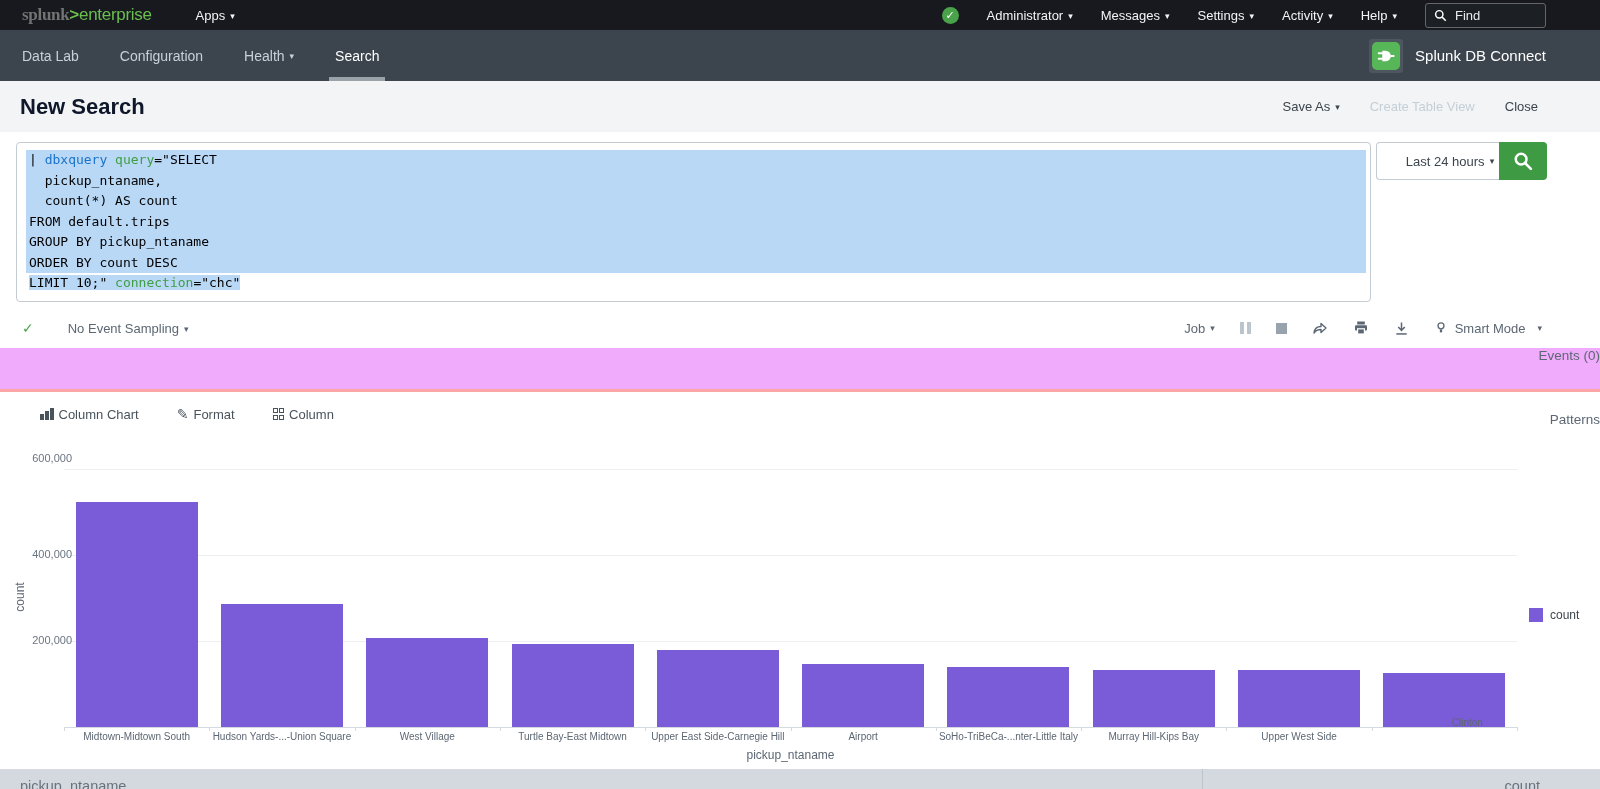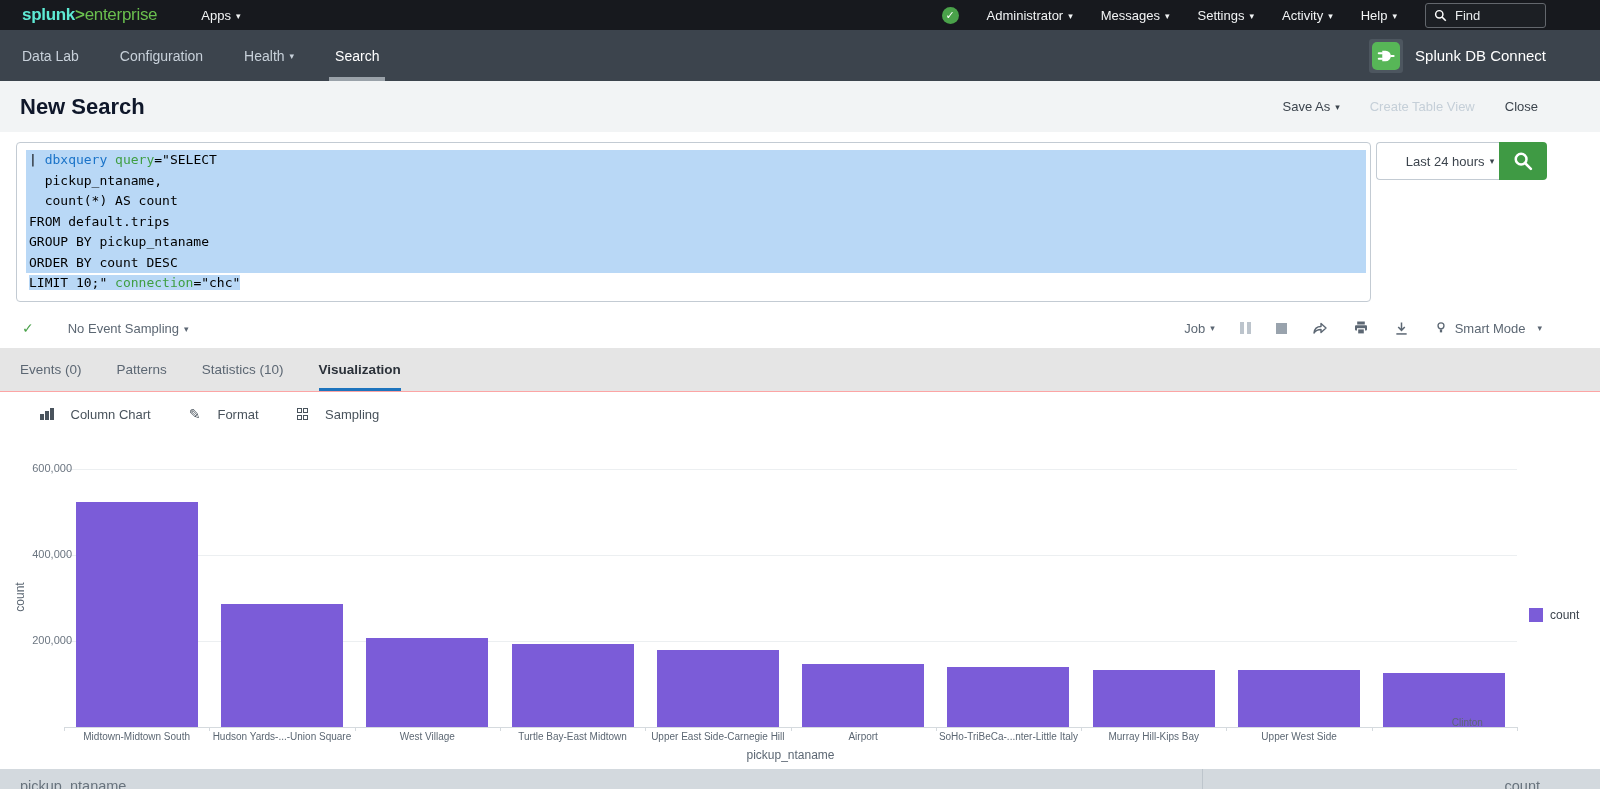--- a/index.html
+++ b/index.html
@@ -6,21 +6,21 @@
   html,body { margin:0; padding:0; }
   body {
     width:1600px; height:789px; overflow:hidden; background:#fff;
     font-family:"Liberation Sans", sans-serif; position:relative;
   }
   .caret { font-size:9px; margin-left:5px; vertical-align:1px; }
 
   
   .topbar { height:30px; background:#17191e; display:flex; align-items:center; color:#f2f4f5; }
   .logo { margin-left:22px; font-size:17px; letter-spacing:-0.3px; cursor:pointer; }
-  .logo .l-main { color:#5eead4; font-weight:bold; }
+  .logo .l-main { color:#737373; font-weight:bold;font-family:Liberation Serif, serif; }
   .logo .l-gt   { color:#6abf4e; font-weight:bold; }
   .logo .l-sub  { color:#6abf4e; }
   .apps-menu { margin-left:44px; font-size:13px; cursor:pointer; }
   .topbar-right { margin-left:auto; display:flex; align-items:center; gap:28px; padding-right:54px; font-size:13px; }
   .health-dot { width:17px; height:17px; border-radius:50%; background:#4aa24a; color:#fff;
                 display:flex; align-items:center; justify-content:center; font-size:11px; cursor:pointer; }
   .top-item { cursor:pointer; white-space:nowrap; }
   .findbox { display:flex; align-items:center; border:1px solid #63676d; background:#1c1f24;
              border-radius:3px; height:25px; padding:0 8px; }
   .findbox svg { flex:0 0 auto; }
@@ -66,29 +66,29 @@
   .check-icon { color:#4aa24a; margin-left:22px; margin-right:8px; font-size:14px; }
   .sampling { margin-left:26px; color:#5c6773; cursor:pointer; }
   .results-right { margin-left:auto; display:flex; align-items:center; gap:25px; padding-right:58px; color:#5c6773; }
   .results-right .rr { cursor:pointer; display:flex; align-items:center; }
   .pause-bars { display:inline-flex; gap:3px; }
   .pause-bars i { width:4px; height:12px; background:#bcc4cc; display:inline-block; }
   .stop-sq { width:11px; height:11px; background:#99a3ad; display:inline-block; }
   .smart-mode { display:flex; align-items:center; gap:7px; }
 
   
-  .tabs-row { height:44px; border-bottom:1px solid #fca5a5; background:#e5e5e5; display:flex;
-              align-items:flex-end; gap:35px; padding-left:20px; font-size:13.5px; color:#5c6773; }
+  .tabs-row { height:44px; border-bottom:3px solid #fca5a5; background:#f0abfc; display:flex;
+              align-items:flex-end; gap:35px; padding-left:20px; font-size:13.5px; color:#5c6773;flex-direction:column; }
   .tab { padding-bottom:14px; position:relative; cursor:pointer; white-space:nowrap; }
   .tab.active { color:#2b3139; font-weight:bold; }
   .tab-underline { position:absolute; left:0; right:0; bottom:0; height:3px; background:#1d74bd; }
 
   
   .viz-toolbar { height:44px; background:#fff; display:flex; align-items:center; gap:38px; padding-left:40px; font-size:13px; color:#49535c; }
-  .vt-item { display:flex; align-items:center; gap:17px; cursor:pointer; }
+  .vt-item { display:flex; align-items:center; gap:5px; cursor:pointer; }
   .bars-icon { display:inline-flex; align-items:flex-end; gap:1.5px; }
   .bars-icon i { width:3.5px; background:#49535c; display:inline-block; }
   .pencil { font-size:14px; }
   .trellis-icon { display:inline-grid; grid-template-columns:5px 5px; grid-template-rows:5px 5px; gap:1.5px; }
   .trellis-icon i { border:1.4px solid #49535c; display:block; }
 
   
   .chart { position:relative; height:326px; background:#fff; }
   .gridline { position:absolute; height:1px; background:#eceff1; }
   .axis-line { position:absolute; height:1px; background:#d5dade; }
@@ -260,31 +260,31 @@
     <span class="pencil">✎</span>
     <span>Format</span>
   </div>
   <div class="vt-item">
     <span class="trellis-icon">
         <i></i>
         <i></i>
         <i></i>
         <i></i>
       </span>
-    <span>Sampling</span>
+    <span>Column</span>
   </div>
 </div>
 
 <div class="chart">
     <div class="gridline" style="left: 64px; width: 1453px; top: 205px;"></div>
     <div class="y-tick-label" style="left: 0px; width: 72px; top: 198px;">200,000</div>
     <div class="gridline" style="left: 64px; width: 1453px; top: 119px;"></div>
     <div class="y-tick-label" style="left: 0px; width: 72px; top: 112px;">400,000</div>
     <div class="gridline" style="left: 64px; width: 1453px; top: 33px;"></div>
-    <div class="y-tick-label" style="left: 0px; width: 72px; top: 26px;">600,000</div>
+    <div class="y-tick-label" style="left: 0px; width: 72px; top: 16px;">600,000</div>
     <div class="axis-line" style="left: 64px; width: 1453px; top: 291px;"></div>
     <div class="x-tick" style="left: 64px; top: 291px; height: 4px;"></div>
     <div class="x-tick" style="left: 209.3px; top: 291px; height: 4px;"></div>
     <div class="x-tick" style="left: 354.6px; top: 291px; height: 4px;"></div>
     <div class="x-tick" style="left: 499.9px; top: 291px; height: 4px;"></div>
     <div class="x-tick" style="left: 645.2px; top: 291px; height: 4px;"></div>
     <div class="x-tick" style="left: 790.5px; top: 291px; height: 4px;"></div>
     <div class="x-tick" style="left: 935.8px; top: 291px; height: 4px;"></div>
     <div class="x-tick" style="left: 1081.1px; top: 291px; height: 4px;"></div>
     <div class="x-tick" style="left: 1226.4px; top: 291px; height: 4px;"></div>

